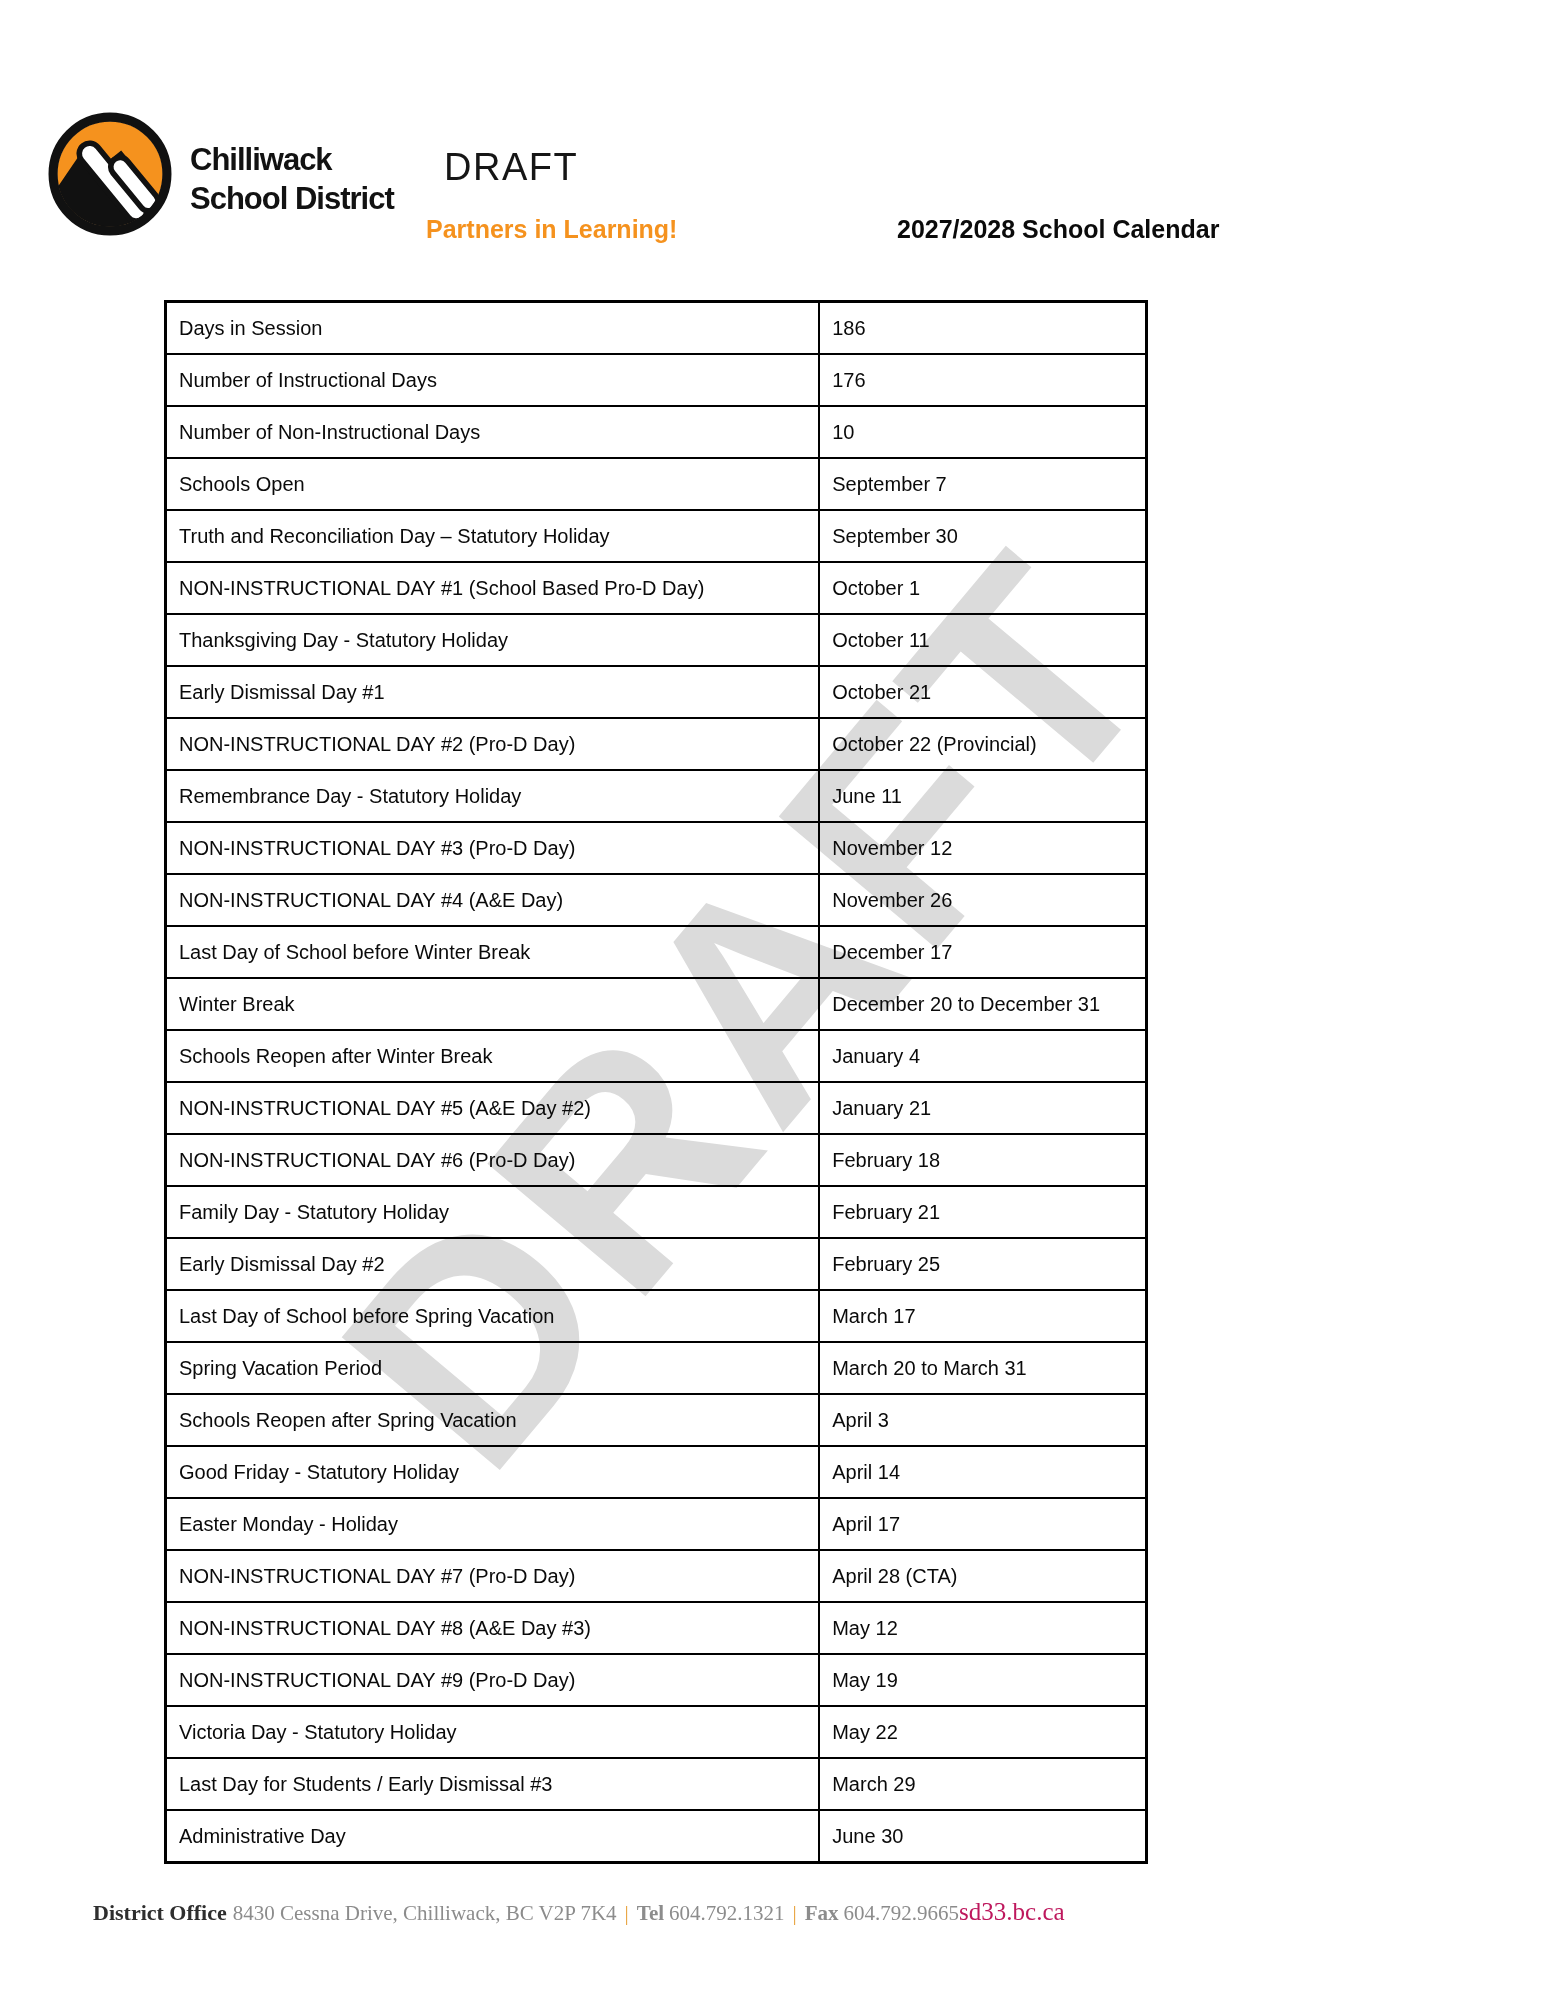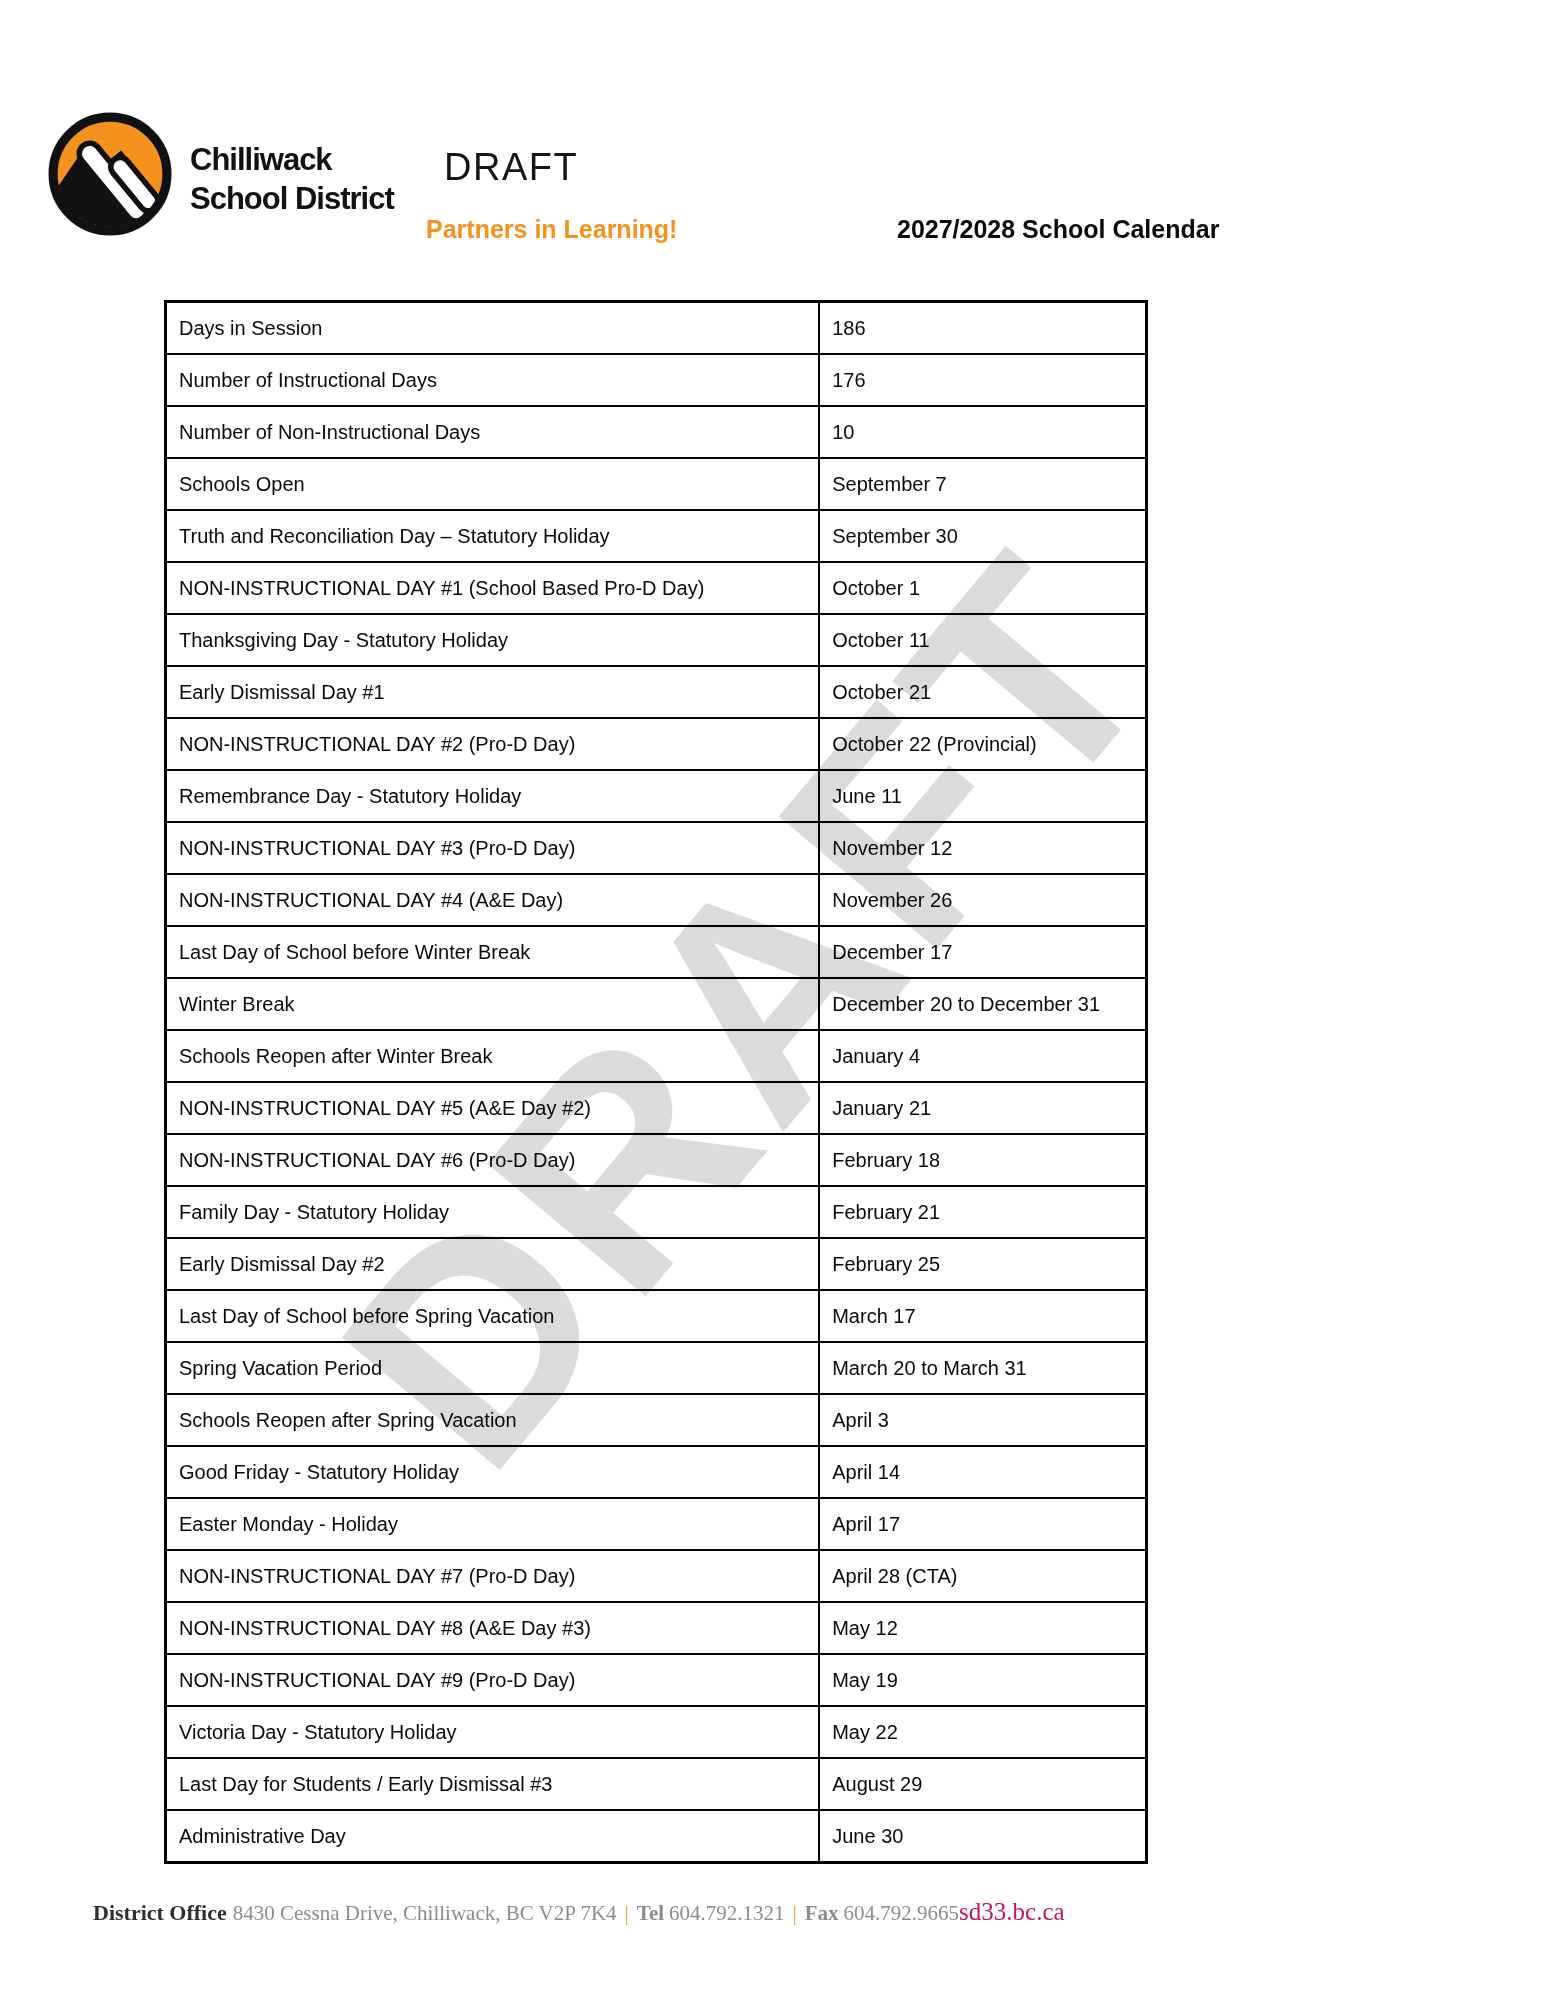--- a/index.html
+++ b/index.html
@@ -264,21 +264,21 @@
         <tr>
           <td class="label-cell">NON-INSTRUCTIONAL DAY #9 (Pro-D Day)</td>
           <td class="date-cell">May 19</td>
         </tr>
         <tr>
           <td class="label-cell">Victoria Day - Statutory Holiday</td>
           <td class="date-cell">May 22</td>
         </tr>
         <tr>
           <td class="label-cell">Last Day for Students / Early Dismissal #3</td>
-          <td class="date-cell">August 29</td>
+          <td class="date-cell">March 29</td>
         </tr>
         <tr>
           <td class="label-cell">Administrative Day</td>
           <td class="date-cell">June 30</td>
         </tr>
       </tbody>
   </table>
 
   <div class="footer">
     <div class="footer-left"><span class="office-label">District Office</span><span>8430 Cessna Drive, Chilliwack, BC V2P 7K4</span><span class="sep">|</span><span class="contact-label">Tel</span><span>604.792.1321</span><span class="sep">|</span><span class="contact-label">Fax</span><span>604.792.9665</span></div>

